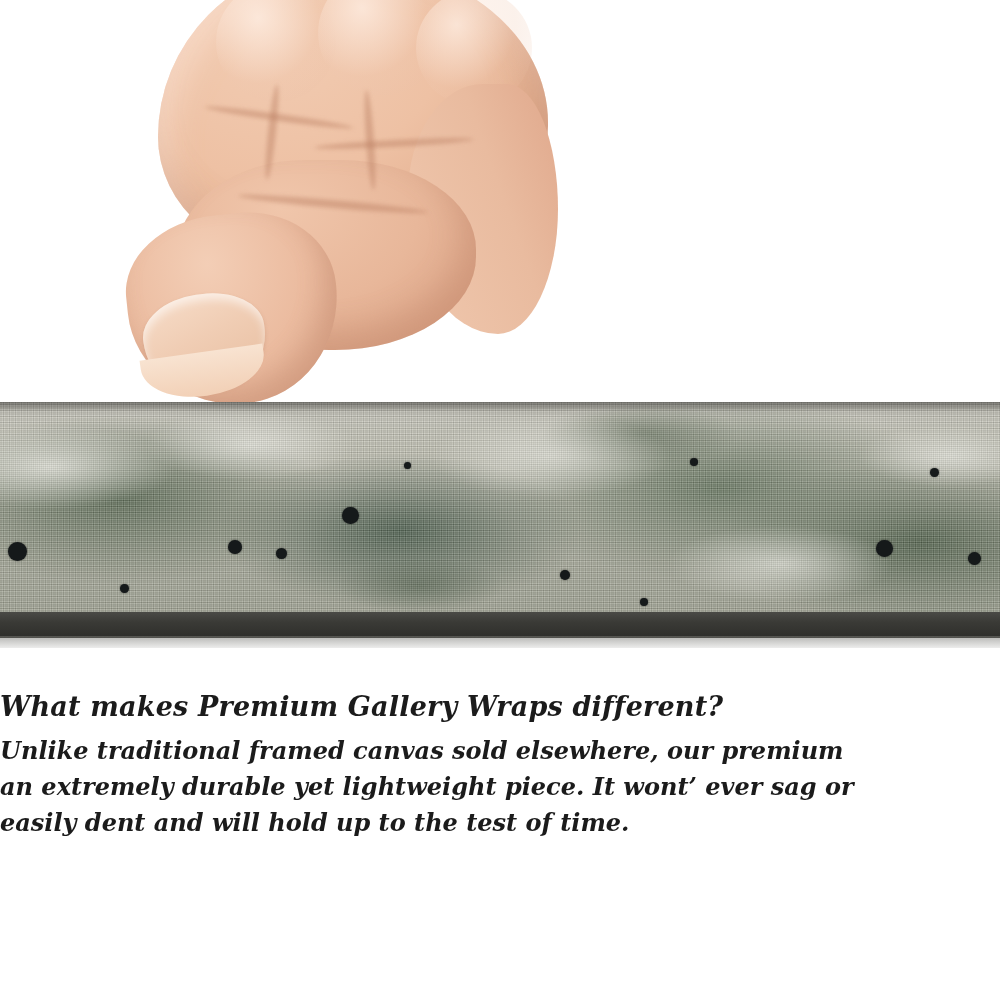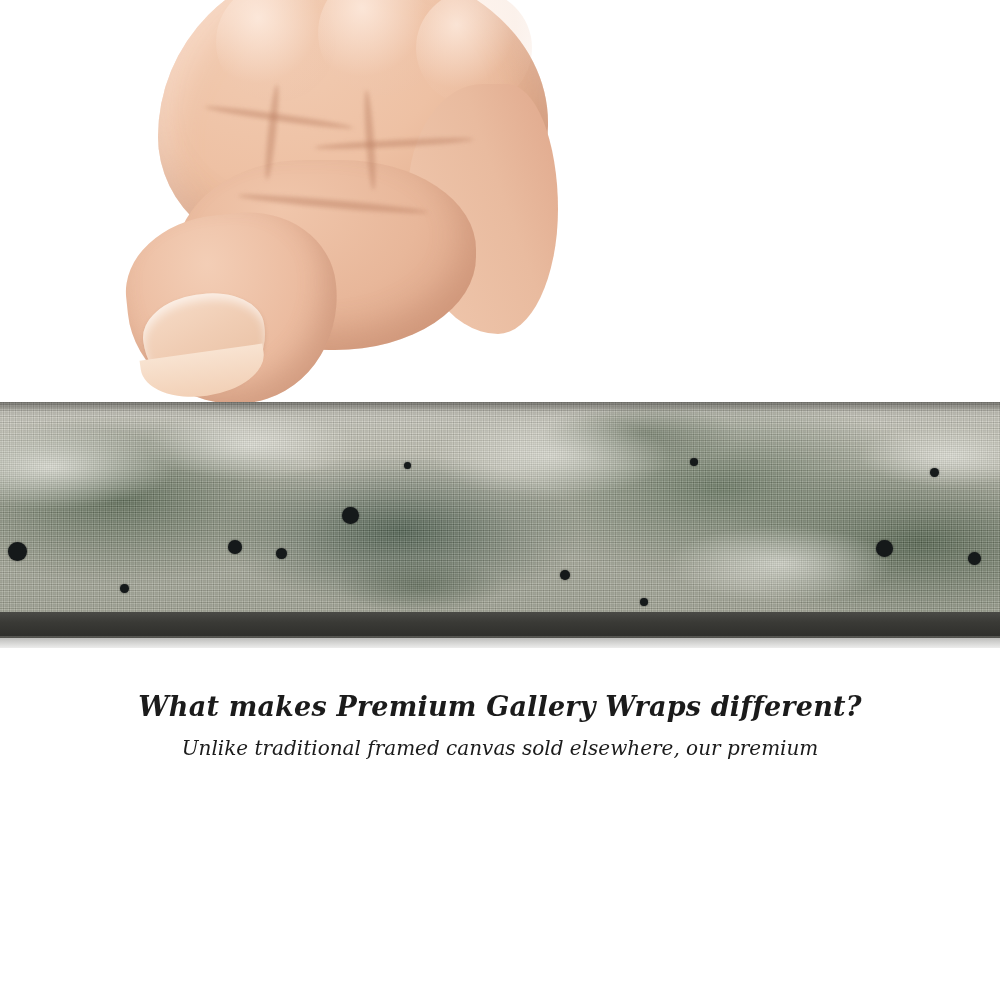--- a/index.html
+++ b/index.html
@@ -192,37 +192,37 @@
     height: 16px;
     background: linear-gradient(180deg, rgba(120,120,115,0.55) 0%, rgba(255,255,255,0) 100%);
   }
 
   
   .caption {
     position: absolute;
     left: 0;
     top: 690px;
     width: 1000px;
-    text-align: center;
+    text-align: left;
     color: #1b1b1b;
     font-family: "DejaVu Serif", serif;
     font-style: italic;
   }
   .caption-title {
     font-size: 27px;
     font-weight: 700;
     letter-spacing: 0.2px;
     margin: 0 0 8px 0;
     line-height: 1.28;
   }
   .caption-body p {
-    font-size: 20px;
+    font-size: 24px;
     line-height: 1.52;
     margin: 0;
-    font-weight: 400;
+    font-weight: 700;
   }
 </style>
 </head>
 <body>
 
 <div class="page">
 
   <div class="photo-area">
 
     <div class="hand">
@@ -263,16 +263,18 @@
     </div>
 
     <div class="strip-bottom-edge"></div>
     <div class="strip-bottom-shadow"></div>
   </div>
 
   <div class="caption">
     <div class="caption-title">What makes Premium Gallery Wraps different?</div>
     <div class="caption-body">
       <p>Unlike traditional framed canvas sold elsewhere, our premium</p>
+      <p>an extremely durable yet lightweight piece. It wont’ ever sag or</p>
+      <p>easily dent and will hold up to the test of time.</p>
     </div>
   </div>
 
 </div>
 
 </body></html>

